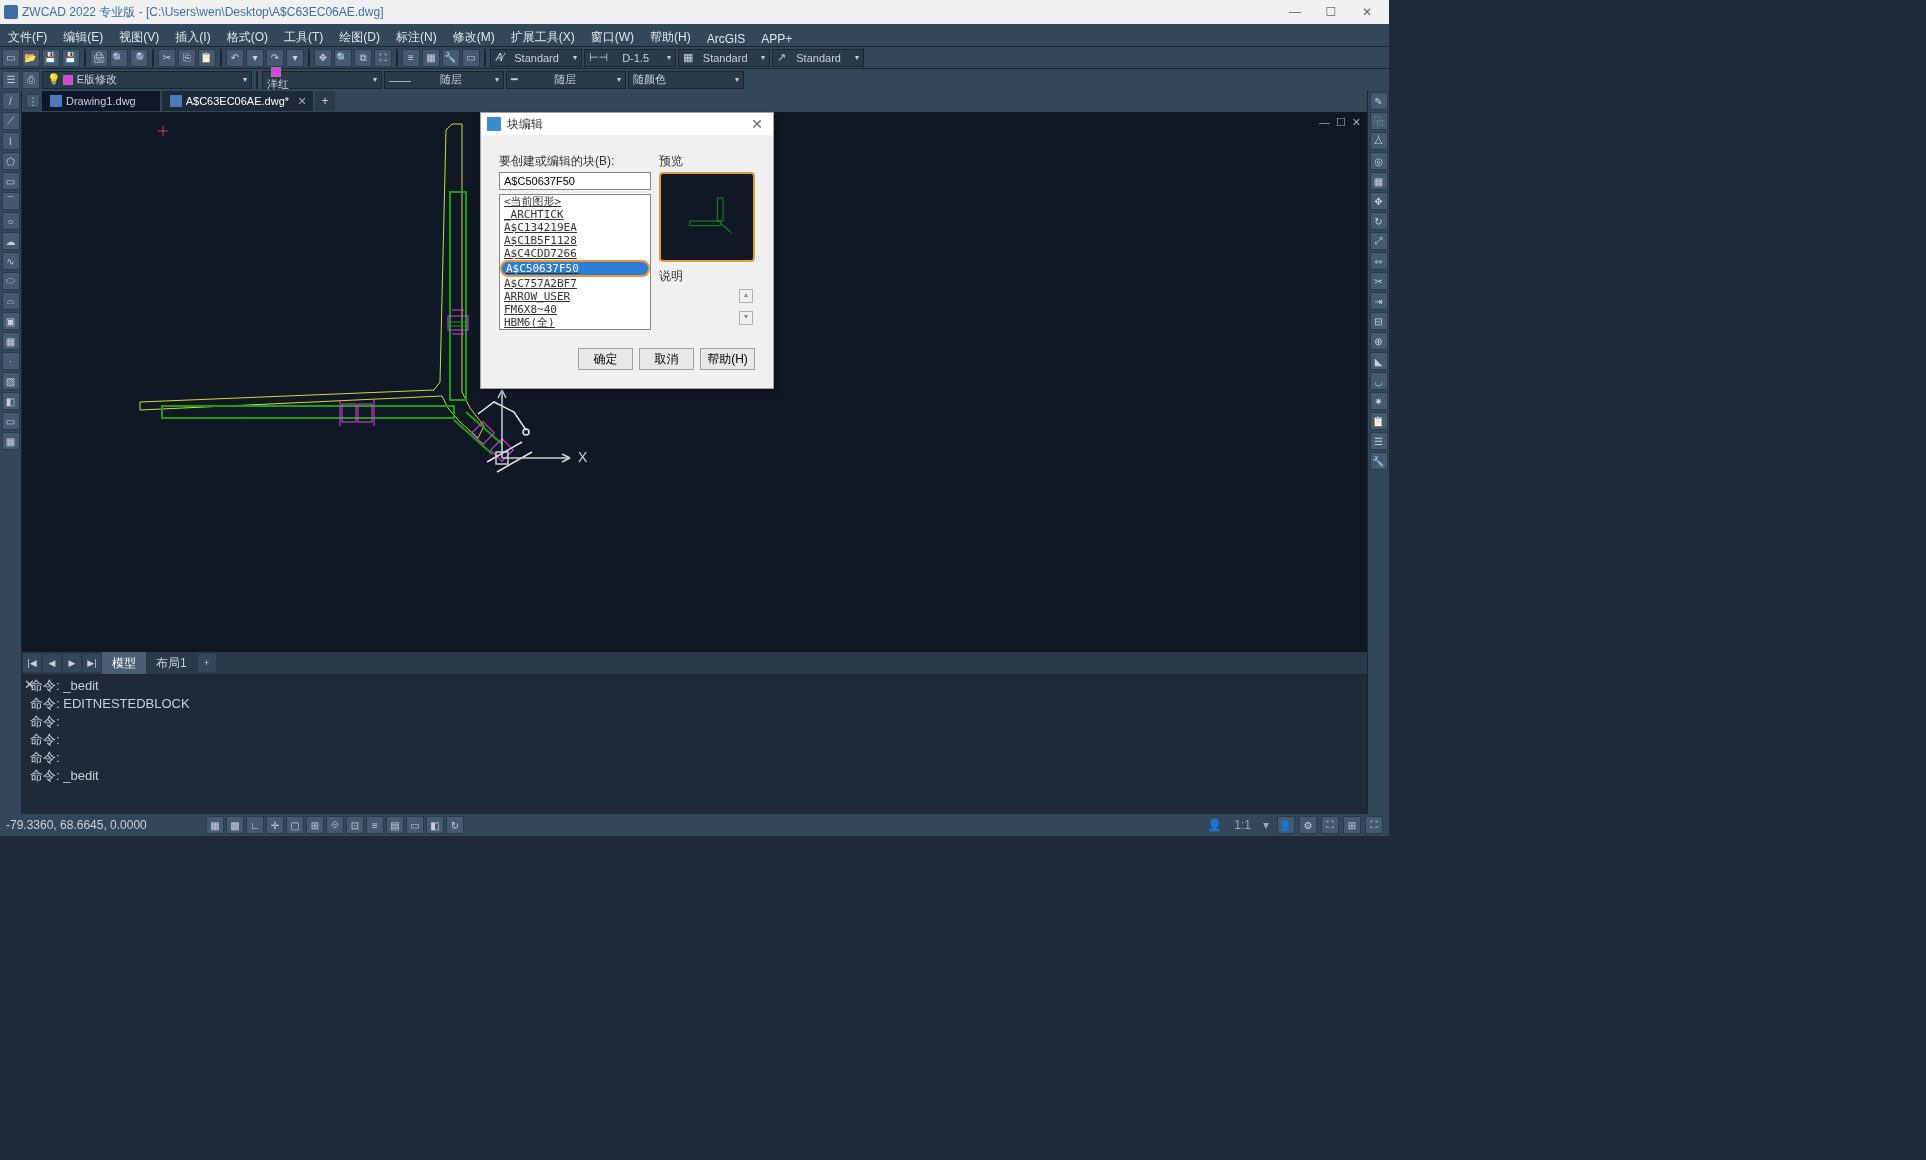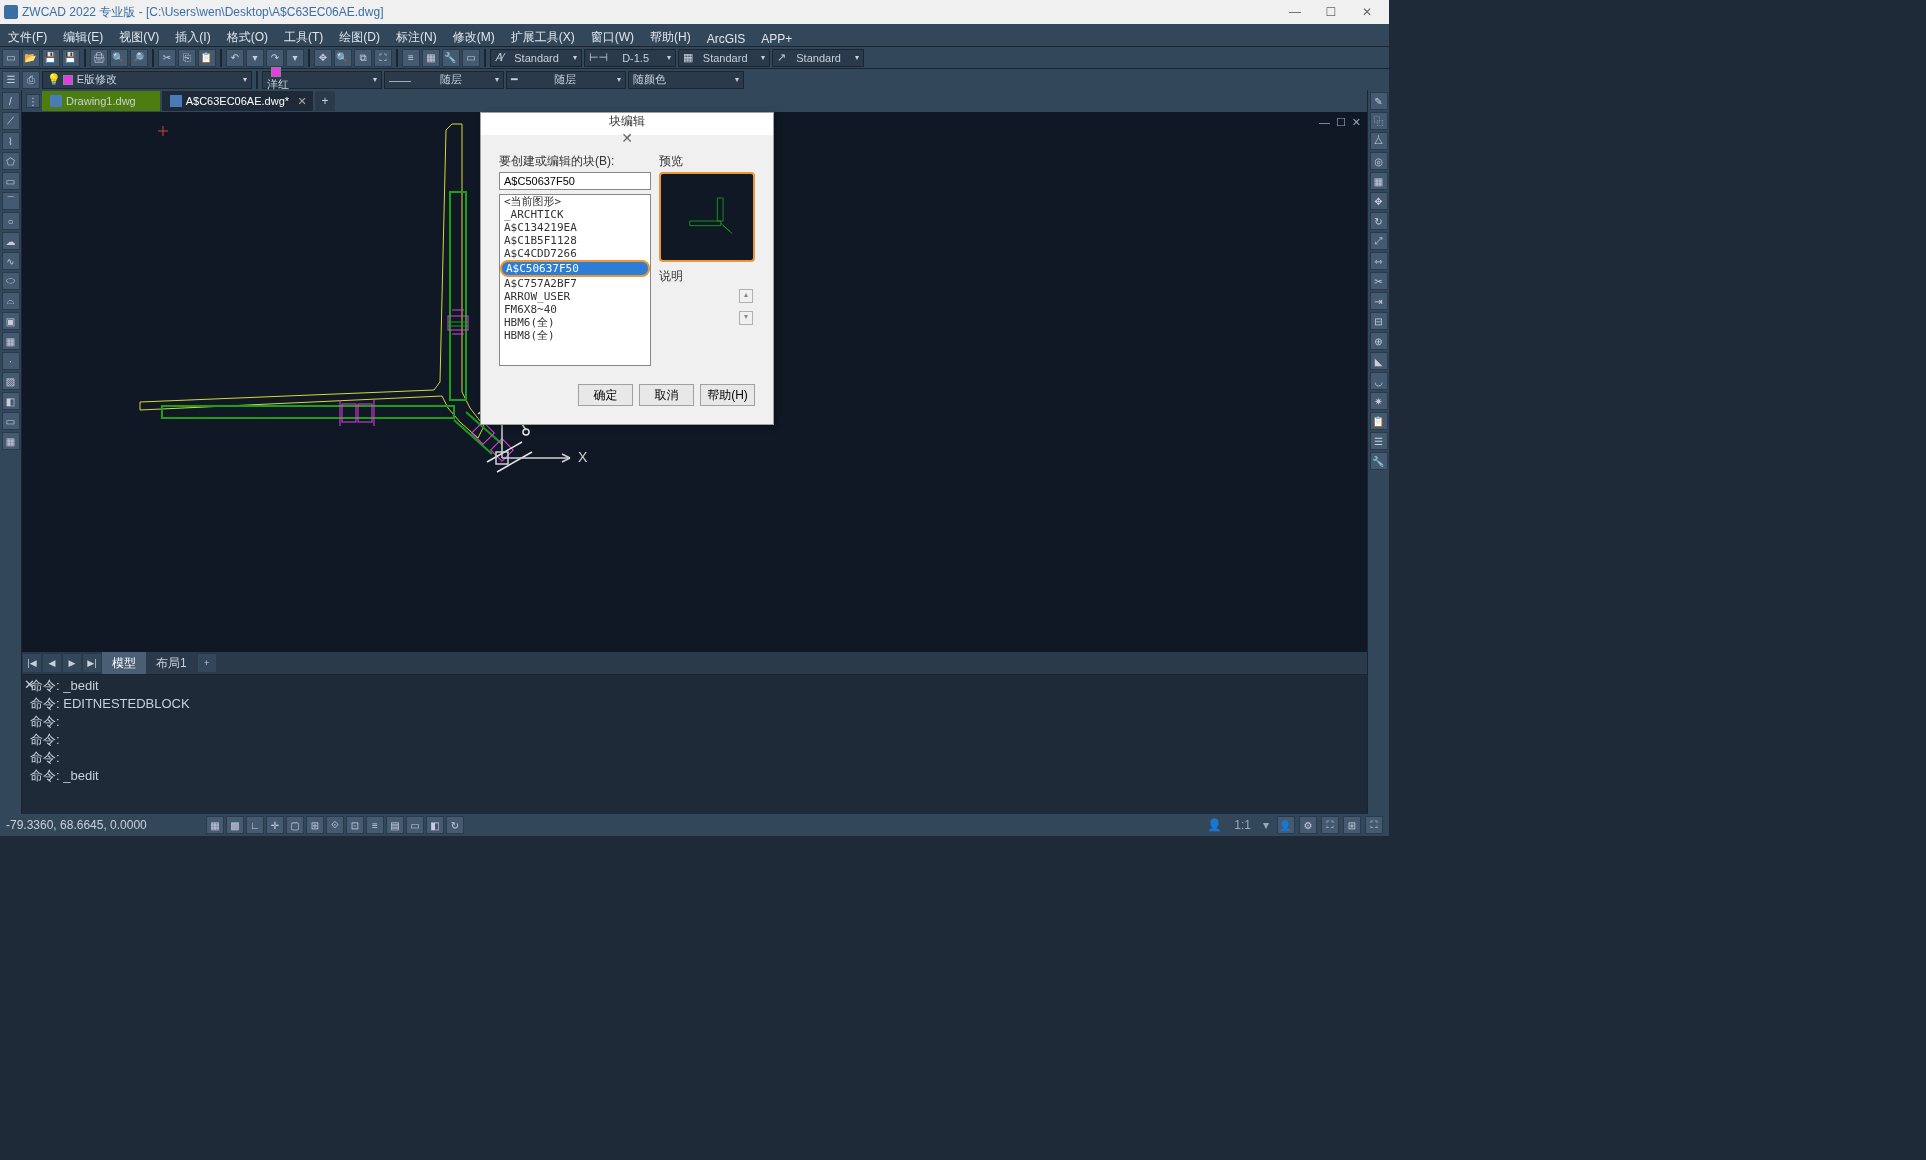--- a/index.html
+++ b/index.html
@@ -33,21 +33,21 @@
 
 
 .right-tb { width: 22px; background: #33475b; border-left: 1px solid #1a2530; display: flex; flex-direction: column; gap: 2px; padding-top: 2px; }
 .right-tb .tb-icon { width: 18px; height: 18px; margin: 0 auto; }
 
 
 .center-col { flex: 1; display: flex; flex-direction: column; background: #0f1824; position: relative; }
 
 
 .file-tabs { height: 22px; background: #33475b; display: flex; align-items: center; padding-left: 4px; gap: 2px; }
-.file-tab { height: 20px; padding: 0 24px 0 8px; position: relative; background: #4d7c0f; color: #c8d0da; display: flex; align-items: center; font-size: 11px; cursor: pointer; }
+.file-tab { height: 20px; padding: 0 24px 0 8px; position: relative; background: #0f172a; color: #c8d0da; display: flex; align-items: center; font-size: 11px; cursor: pointer; }
 .file-tab.active { background: #1e2a38; color: #fff; }
 .file-tab .ft-icon { width: 12px; height: 12px; background: #4a7ab8; margin-right: 4px; }
 .file-tab .ft-close { position: absolute; right: 4px; top: 3px; width: 14px; height: 14px; cursor: pointer; color:#aaa; text-align:center; line-height:14px; }
 .file-tab-add { width: 20px; height: 20px; background: #2a3a4a; color: #c8d0da; display:flex; align-items:center; justify-content:center; cursor:pointer; }
 
 
 .canvas { flex: 1; background: #0f1824; position: relative; overflow: hidden; }
 .canvas svg { position: absolute; left: 0; top: 0; }
 .vp-ctrls-tr { position: absolute; top: 4px; right: 6px; display: flex; gap: 6px; color: #9aa8b8; }
 .vp-ctrls-tr span { cursor: pointer; font-size: 11px; }
@@ -65,29 +65,29 @@
 
 
 .statusbar { height: 22px; background: #33475b; display: flex; align-items: center; padding: 0 6px; font-size: 12px; }
 .statusbar .coords { min-width: 180px; color: #c8d0da; }
 .st-icons { display: flex; gap: 2px; margin-left: 20px; }
 .statusbar .st-right { margin-left: auto; display:flex; gap:4px; align-items:center; }
 .st-txt { color: #9aa8b8; padding: 0 4px; }
 
 
 .dialog { position: absolute; left: 480px; top: 112px; width: 294px; background: #f0f0f0; border: 1px solid #a0a0a0; color: #333; z-index: 100; box-shadow: 2px 2px 6px rgba(0,0,0,.3); }
-.dlg-title { height: 22px; background: #fff; display: flex; align-items: center; padding: 0 16px; flex-direction: column; }
+.dlg-title { height: 22px; background: #fff; display: flex; align-items: center; padding: 0 6px; }
 .dlg-title .dlg-icon { width: 14px; height: 14px; background: #3a8ad0; margin-right: 6px; }
 .dlg-title .dlg-text { flex: 1; font-size: 12px; }
 .dlg-title .dlg-close { width: 20px; text-align: center; cursor: pointer; color: #666; font-size: 14px; }
 .dlg-body { padding: 18px; display: grid; grid-template-columns: 1fr 1fr; gap: 6px 8px; }
 .dlg-left { display: flex; flex-direction: column; }
 .dlg-left label { font-size: 12px; margin-bottom: 2px; }
 .dlg-input { height: 18px; border: 1px solid #888; padding: 0 4px; font-size: 11px; }
-.dlg-list { height: 172px; border: 1px solid #888; background: #fff; margin-top: 4px; overflow-y: scroll; font-size: 11px; }
+.dlg-list { height: 136px; border: 1px solid #888; background: #fff; margin-top: 4px; overflow-y: scroll; font-size: 11px; text-decoration: underline; }
 .dlg-list-item { padding: 0 4px; cursor: pointer; font-family: "SimSun", monospace; line-height: 13px; }
 .dlg-list-item.sel { background: #2d7cd6; color: #fff; }
 .dlg-list-item.hilite { border: 2px solid #e89838; border-radius: 8px; }
 .dlg-right { display: flex; flex-direction: column; }
 .dlg-preview-label { font-size: 12px; margin-bottom: 2px; }
 .dlg-preview { height: 90px; background: #0f1824; border: 2px solid #e89838; border-radius: 4px; position: relative; }
 .dlg-desc { font-size: 12px; margin-top: 6px; }
 .dlg-desc-box { height: 40px; background: #f0f0f0; border: none; margin-top: 2px; display:flex; flex-direction:column; align-items:flex-end; justify-content:space-between; padding:2px; }
 .dlg-scroll-btn { width: 14px; height: 14px; border: 1px solid #b0b0b0; color: #888; font-size: 8px; text-align:center; cursor:pointer; }
 .dlg-buttons { grid-column: 1 / span 2; display: flex; justify-content: flex-end; gap: 6px; margin-top: 12px; }

